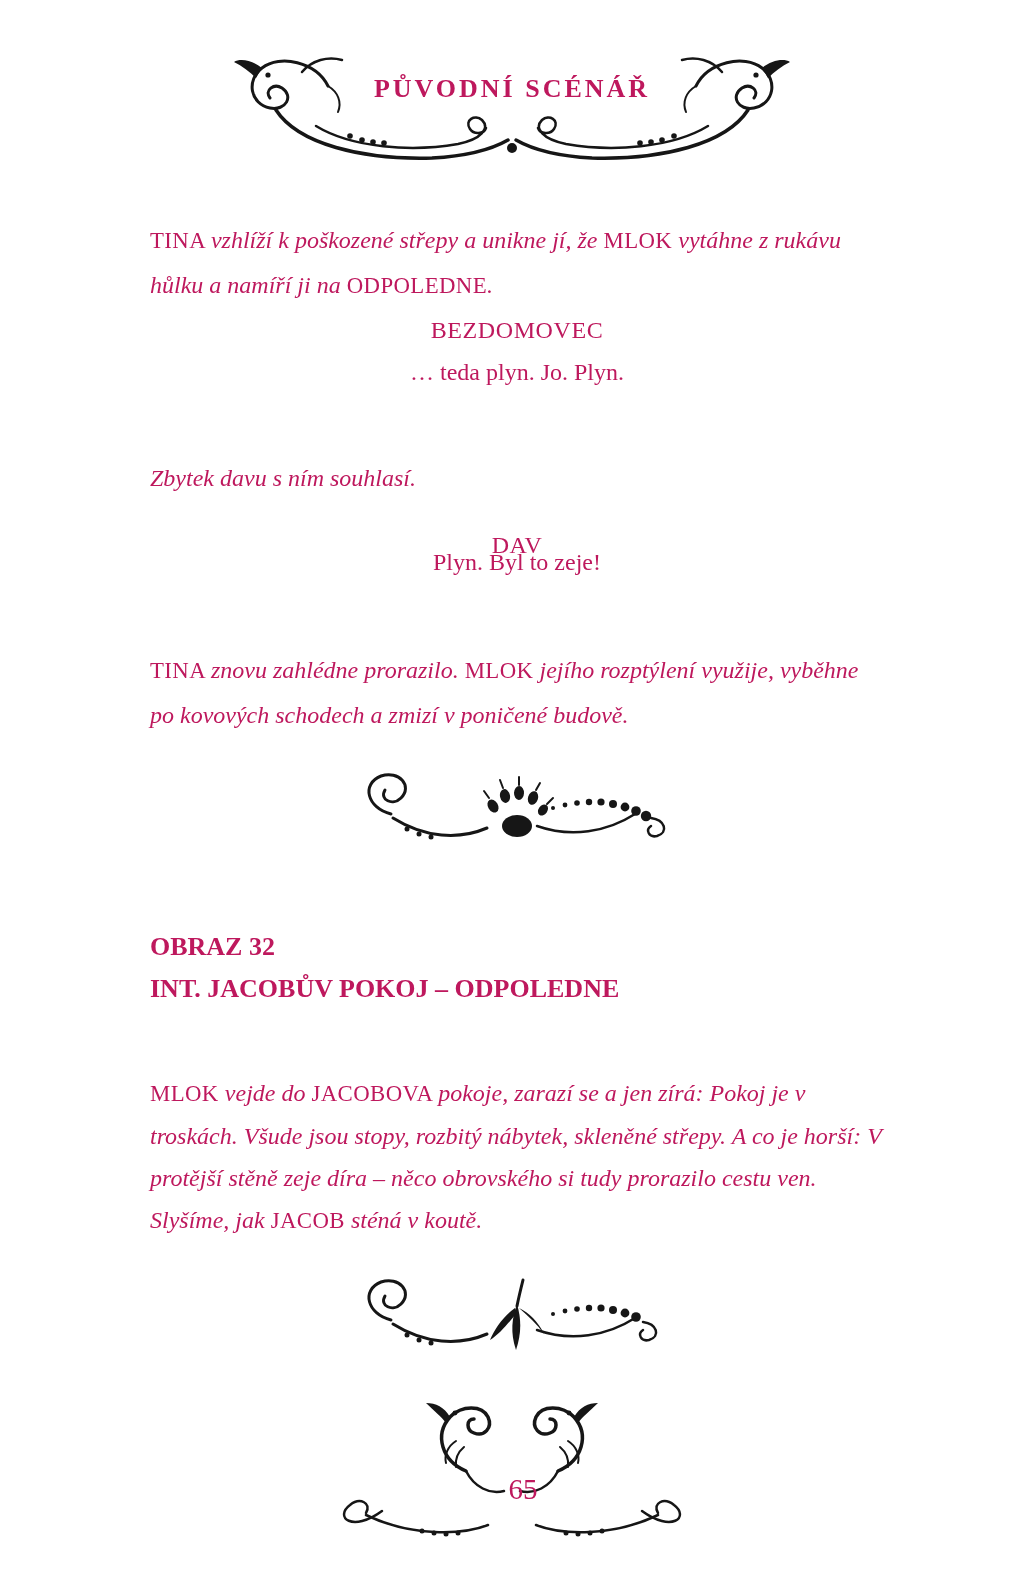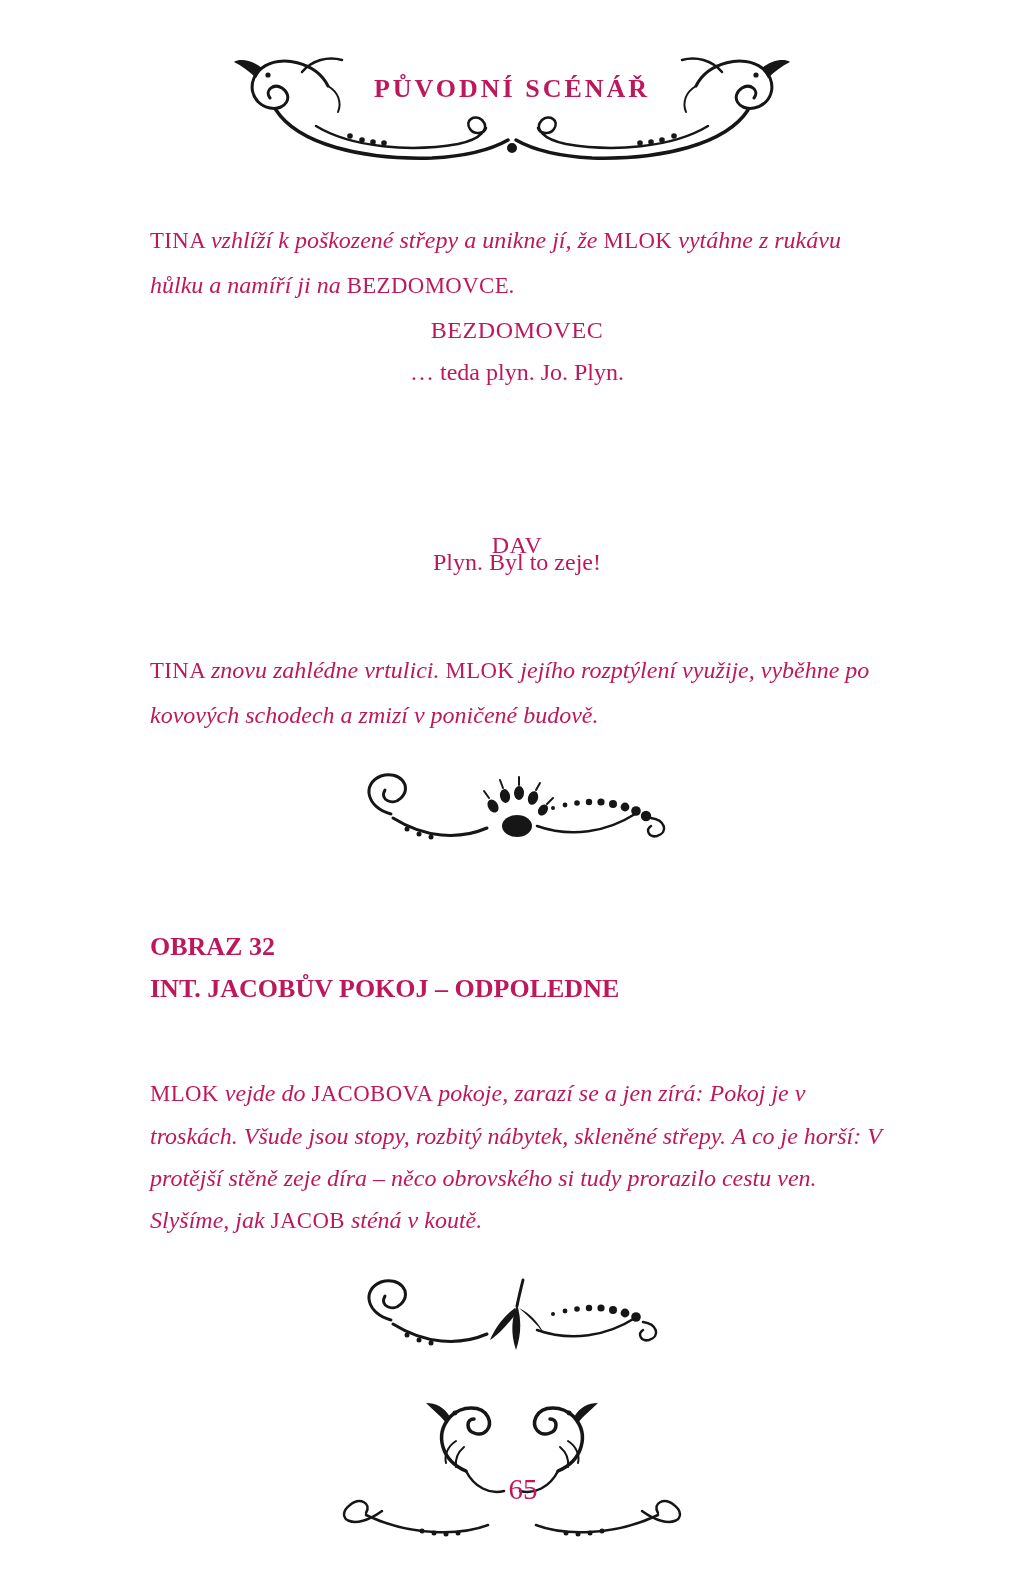--- a/index.html
+++ b/index.html
@@ -79,30 +79,31 @@
         <circle class="fill" cx="141" cy="90" r="2.8"></circle>
         <circle class="fill" cx="152" cy="91" r="2.8"></circle>
       </g>
       <use href="#hfL" transform="translate(560,0) scale(-1,1)"></use>
       <circle class="fill" cx="280" cy="96" r="5"></circle>
     </svg>
   </div>
 
   <div class="abs header-title">PŮVODNÍ SCÉNÁŘ</div>
 
-  <p class="abs action action-1"><span class="seg-name">TINA </span><span class="seg-italic">vzhlíží k poškozené střepy a unikne jí, že </span><span class="seg-name">MLOK </span><span class="seg-italic">vytáhne z rukávu hůlku a namíří ji na </span><span class="seg-name">BEZDOMOVCE</span><span class="seg-italic">.</span></p>
+  <p class="abs action action-1"><span class="seg-name">TINA </span><span class="seg-italic">vzhlíží k poškozené střepy a unikne jí, že </span><span class="seg-name">MLOK </span><span class="seg-italic">vytáhne z rukávu hůlku a namíří ji na </span><span class="seg-name">ODPOLEDNE</span><span class="seg-italic">.</span></p>
 
   <div class="abs dialogue char-1">BEZDOMOVEC</div>
   <div class="abs dialogue line-1">… teda plyn. Jo. Plyn.</div>
 
+  <p class="abs action action-2"><span class="seg-italic">Zbytek davu s ním souhlasí.</span></p>
 
   <div class="abs dialogue char-2">DAV</div>
   <div class="abs dialogue line-2">Plyn. Byl to zeje!</div>
 
-  <p class="abs action action-3"><span class="seg-name">TINA </span><span class="seg-italic">znovu zahlédne vrtulici. </span><span class="seg-name">MLOK </span><span class="seg-italic">jejího rozptýlení využije, vyběhne po kovových schodech a zmizí v poničené budově.</span></p>
+  <p class="abs action action-3"><span class="seg-name">TINA </span><span class="seg-italic">znovu zahlédne prorazilo. </span><span class="seg-name">MLOK </span><span class="seg-italic">jejího rozptýlení využije, vyběhne po kovových schodech a zmizí v poničené budově.</span></p>
 
   <div class="abs divider divider-1">
     <svg width="330" height="100" viewBox="0 0 330 100" aria-hidden="true">
       <path class="stroke" stroke-width="3" d="M44,52 C20,46 14,22 34,14 C52,8 66,24 54,36 C46,44 32,38 38,28"></path>
       <path class="stroke" stroke-width="3" d="M46,56 C78,76 112,78 140,66"></path>
       <circle class="fill" cx="60" cy="67" r="2.5"></circle>
       <circle class="fill" cx="72" cy="72" r="2.5"></circle>
       <circle class="fill" cx="84" cy="75" r="2.5"></circle>
       <ellipse class="fill" cx="170" cy="64" rx="15" ry="11"></ellipse>
       <ellipse class="fill" cx="146" cy="44" rx="5" ry="7" transform="rotate(-30 146 44)"></ellipse>

